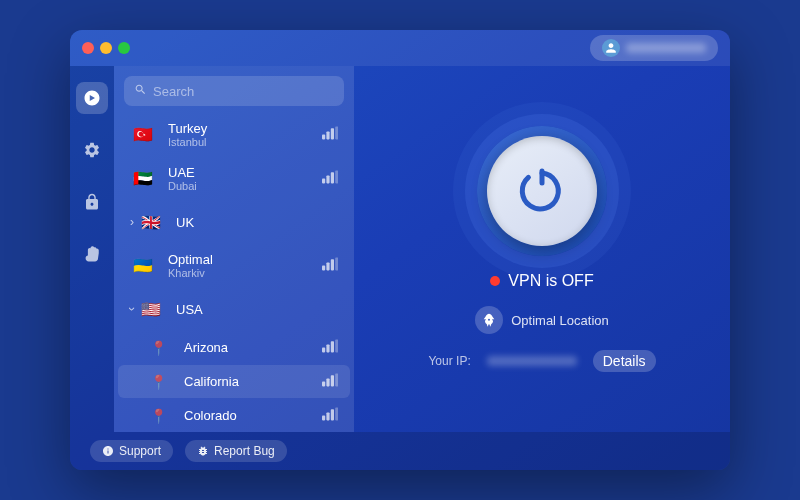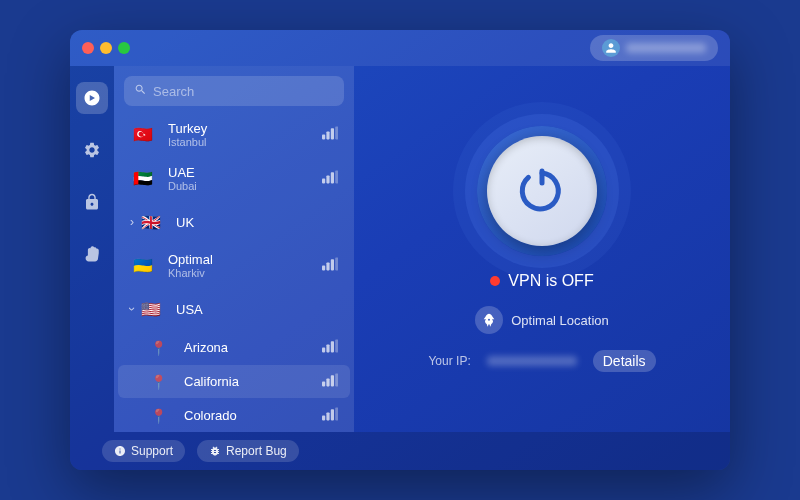--- a/index.html
+++ b/index.html
@@ -309,21 +309,21 @@
       padding: 3px 10px;
       cursor: pointer;
     }
 
     
     .bottom-bar {
       height: 38px;
       background: rgba(0,0,0,0.15);
       display: flex;
       align-items: center;
-      padding: 0 32px;
+      padding: 0 20px;
       gap: 12px;
       flex-shrink: 0;
     }
     .bottom-btn {
       display: flex;
       align-items: center;
       gap: 5px;
       background: rgba(255,255,255,0.15);
       border: none;
       border-radius: 14px;

